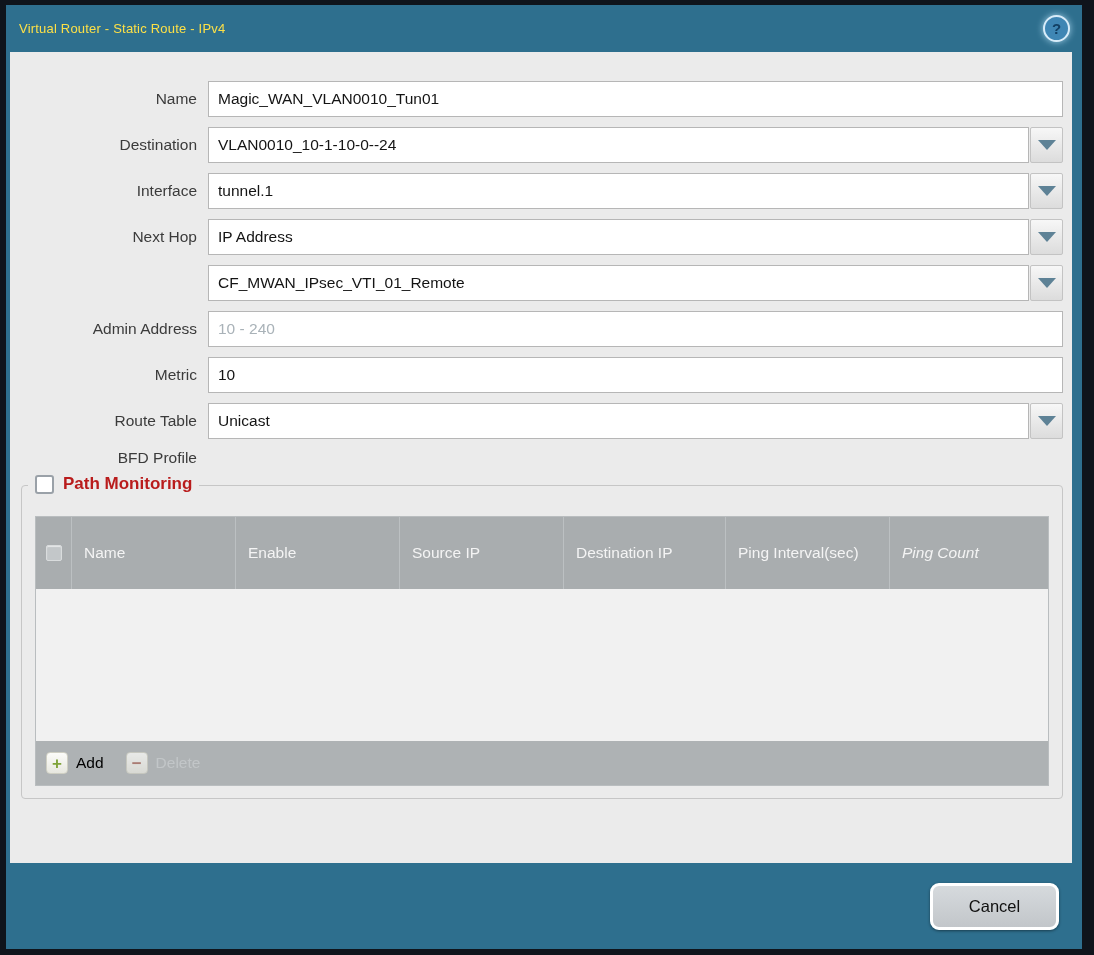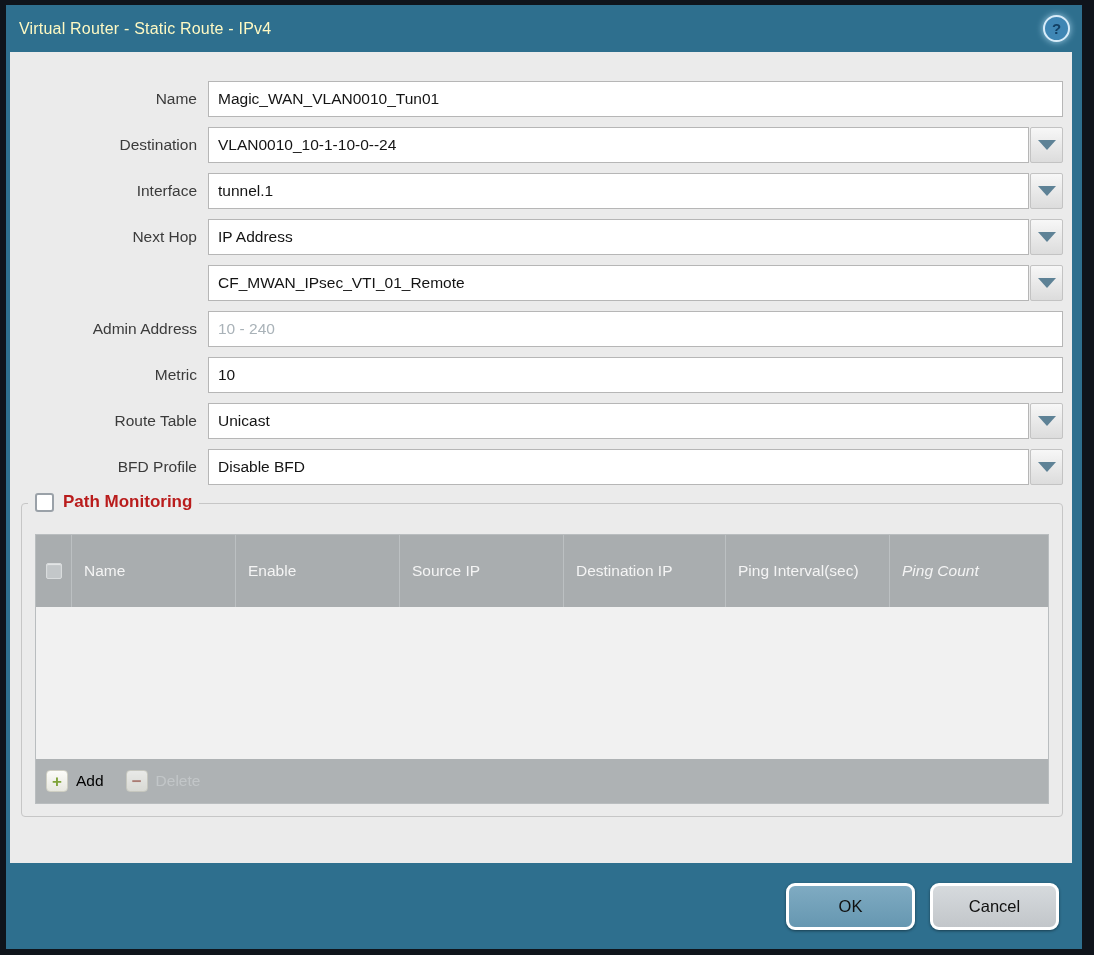--- a/index.html
+++ b/index.html
@@ -8,21 +8,21 @@
     width:1094px; height:955px;
     font-family:"Liberation Sans", sans-serif;
     background:#0f141b;
     overflow:hidden;
   }
   .frame { width:1094px; height:955px; background:#0f141b; padding:5px 12px 6px 6px; }
   .dialog { width:100%; height:100%; background:#2e6f8e; display:flex; flex-direction:column; }
 
   
   .titlebar { flex:0 0 47px; display:flex; align-items:center; padding:0 12px 0 13px; }
-  .title { color:#fef9c3; font-size:16px; letter-spacing:.2px; }
+  .title { color:#fde047; font-size:13px; letter-spacing:.2px; }
   .help-btn {
     margin-left:auto; width:27px; height:27px; border-radius:50%;
     background:#3f86b4; border:2px solid #d8ecf9;
     box-shadow:0 0 7px rgba(180,222,245,.85);
     display:flex; align-items:center; justify-content:center; cursor:pointer;
   }
   .help-q { color:#123f63; font-weight:bold; font-size:15px; line-height:1; }
 
   
   .content { flex:1; background:#ebebeb; margin:0 10px 0 4px; padding-top:29px; overflow:hidden; }
@@ -204,26 +204,20 @@
         <div class="row-field">
           <input class="text" type="text" value="Unicast" style="">
           <span class="combo-btn">
             <span class="arrow-down"></span>
           </span>
         </div>
       </div>
 
       <div class="row">
         <div class="row-label">BFD Profile</div>
-        <div class="row-field">
-          <input class="text" type="text" value="Disable BFD" style="">
-          <span class="combo-btn">
-            <span class="arrow-down"></span>
-          </span>
-        </div>
       </div>
 
       <div class="pm-group">
         <div class="pm-legend">
           <span class="pm-checkbox"></span>
           <span class="pm-title">Path Monitoring</span>
         </div>
 
 
         <div class="pm-table">
@@ -252,18 +246,17 @@
                 </span>
               <span class="tbtn-label">Delete</span>
             </span>
           </div>
         </div>
       </div>
 
     </div>
 
     <div class="bottombar">
-      <button class="btn btn-ok">OK</button>
       <button class="btn btn-cancel">Cancel</button>
     </div>
 
   </div>
 </div>
 
 </body></html>

